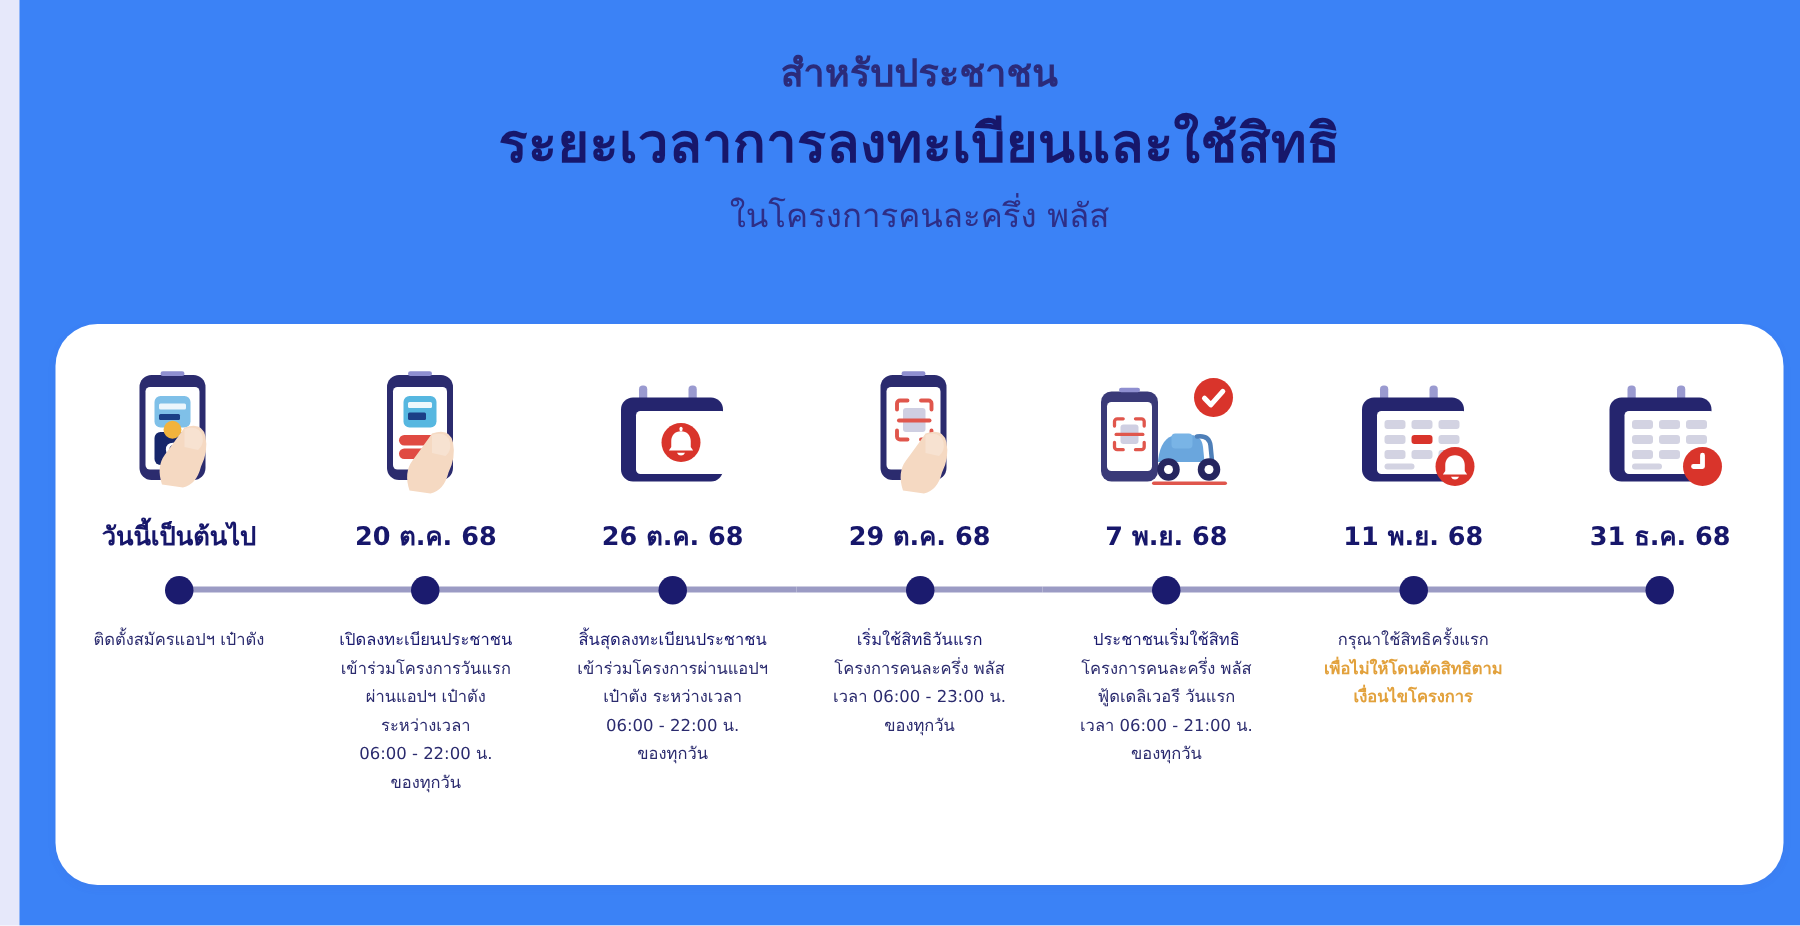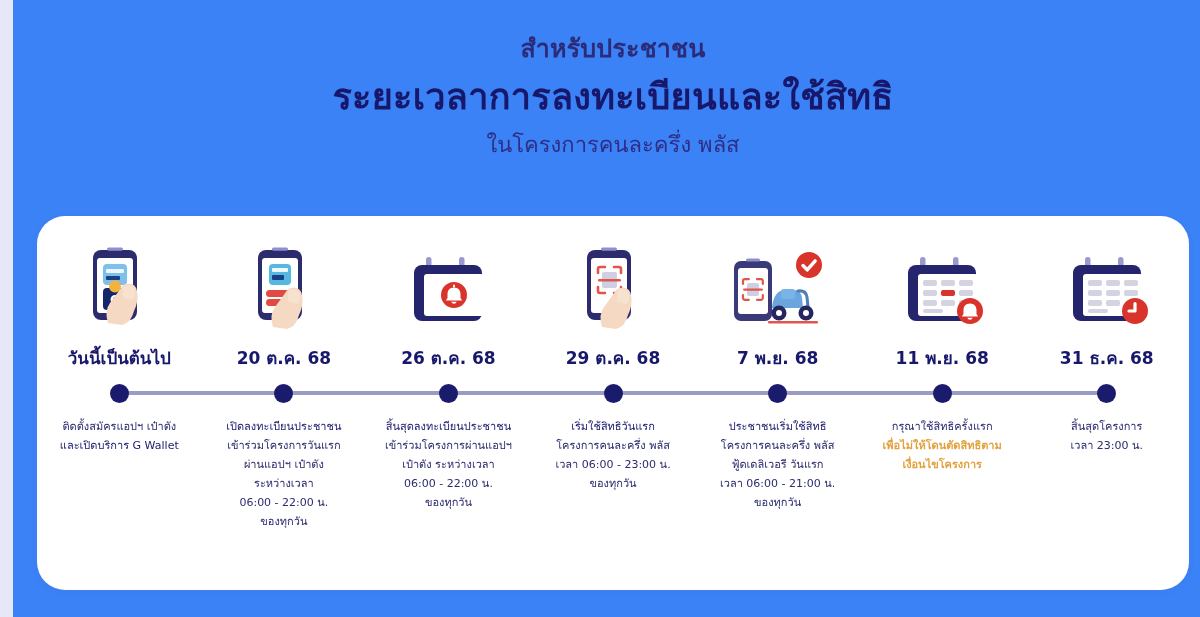--- a/index.html
+++ b/index.html
@@ -193,21 +193,20 @@
     <path d="M47 41 q10 -3 12 5 q1 6 -3 9 l-9 -2 z" fill="#f7e2d1"></path>
   </svg>
           </div>
           <div class="date">วันนี้เป็นต้นไป</div>
           <div class="node-row">
             <span class="line right"></span>
             <span class="dot"></span>
           </div>
           <div class="body-text">
             <span class="ln">ติดตั้งสมัครแอปฯ เป๋าตัง</span>
-            <span class="ln bold">และเปิดบริการ G Wallet</span>
           </div>
         </div>
         <div class="step">
           <div class="icon-wrap">
             <svg width="86" height="96" viewBox="0 0 86 96">
     <rect x="17" y="5" width="44" height="70" rx="8" fill="#2b2b6e"></rect>
     <rect x="21" y="13" width="36" height="55" rx="3" fill="#ffffff"></rect>
     <rect x="31" y="2.5" width="16" height="3.2" rx="1.6" fill="#8f8fd0"></rect>
     <rect x="28" y="19" width="22" height="21" rx="4" fill="#56b7e0"></rect>
     <rect x="31" y="23" width="16" height="4" rx="1" fill="#ffffff" opacity="0.9"></rect>
@@ -383,21 +382,17 @@
     </g>
     <circle cx="74" cy="66" r="13" fill="#d9342b"></circle>
     <path d="M74 58.5 v7.5 h-6" stroke="#ffffff" stroke-width="3.2" fill="none" stroke-linecap="round" stroke-linejoin="round"></path>
   </svg>
           </div>
           <div class="date">31 ธ.ค. 68</div>
           <div class="node-row">
             <span class="line left"></span>
             <span class="dot"></span>
           </div>
-          <div class="body-text">
-            <span class="ln">สิ้นสุดโครงการ</span>
-            <span class="ln">เวลา 23:00 น.</span>
-          </div>
         </div>
       </div>
   </div>
 
 </div>
 
 </body></html>

